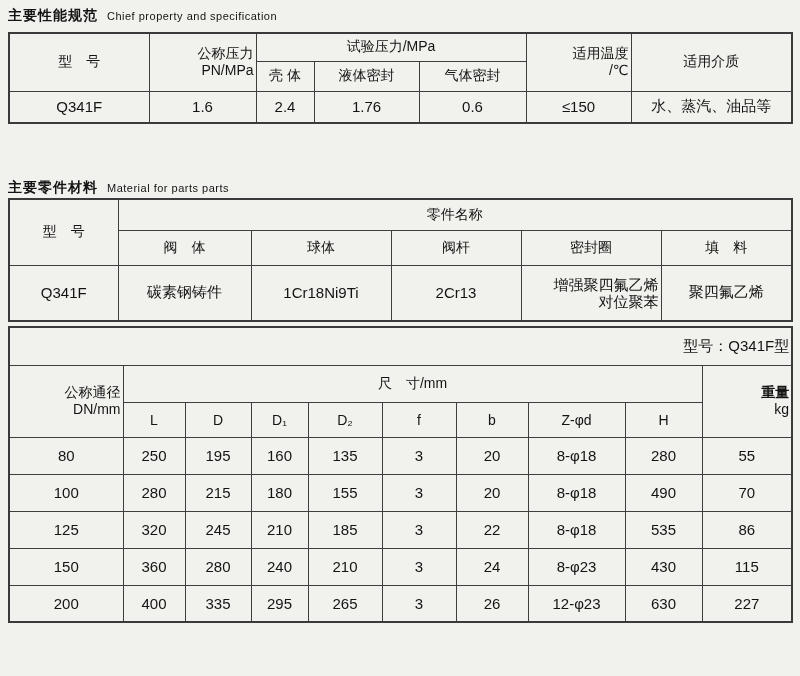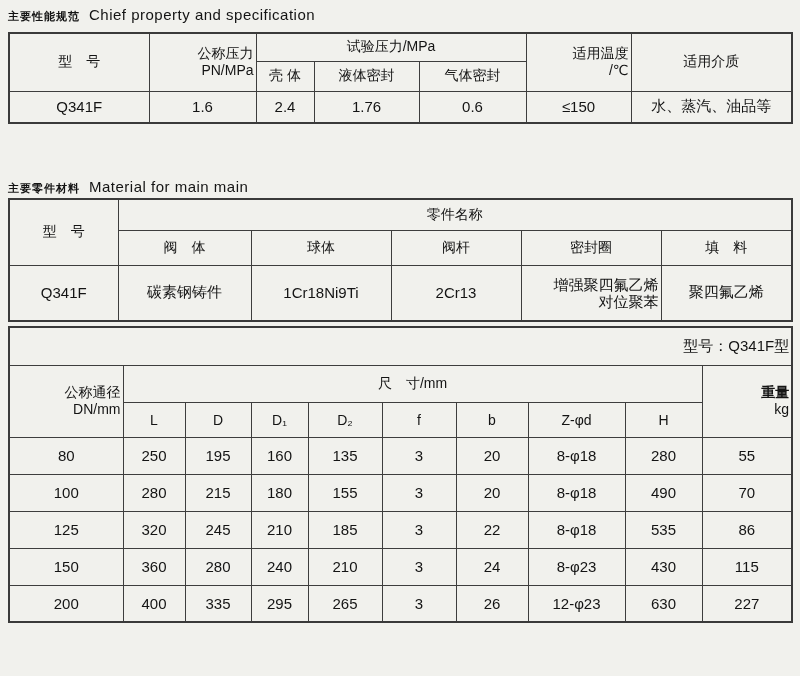--- a/index.html
+++ b/index.html
@@ -6,22 +6,22 @@
   html, body { width: 800px; height: 676px; }
   body {
     background: #f1f1ed;
     font-family: "Liberation Sans", "DejaVu Sans", sans-serif;
     color: #141414;
     overflow: hidden;
   }
   .page { width: 800px; height: 676px; padding: 4px 8px 0 8px; }
 
   .section-title { height: 22px; line-height: 22px; white-space: nowrap; }
-  .title-zh { font-weight: bold; font-size: 11px; letter-spacing: 1px; }
-  .title-en { font-size: 15px; margin-left: 9px; letter-spacing: 0.5px; }
+  .title-zh { font-weight: bold; font-size: 14px; letter-spacing: 1px; }
+  .title-en { font-size: 11px; margin-left: 9px; letter-spacing: 0.5px; }
 
   table {
     border-collapse: collapse;
     table-layout: fixed;
     width: 783px;
     background: transparent;
   }
   table { border: 2px solid #3a3a3a; }
   td {
     border: 1.5px solid #3e3e3e;
@@ -97,21 +97,21 @@
       <td class="data">2.4</td>
       <td class="data">1.76</td>
       <td class="data">0.6</td>
       <td class="data">≤150</td>
       <td class="data">水、蒸汽、油品等</td>
     </tr>
   </tbody>
     </table>
 
   <div class="section-title title2">
-    <span class="title-zh">主要零件材料</span><span class="title-en">Material for main main</span>
+    <span class="title-zh">主要零件材料</span><span class="title-en">Material for parts parts</span>
   </div>
 
   <table class="t2">
     <colgroup>
       <col style="width:109px">
         <col style="width:133px">
         <col style="width:140px">
       <col style="width:130px">
         <col style="width:140px">
         <col style="width:131px">

